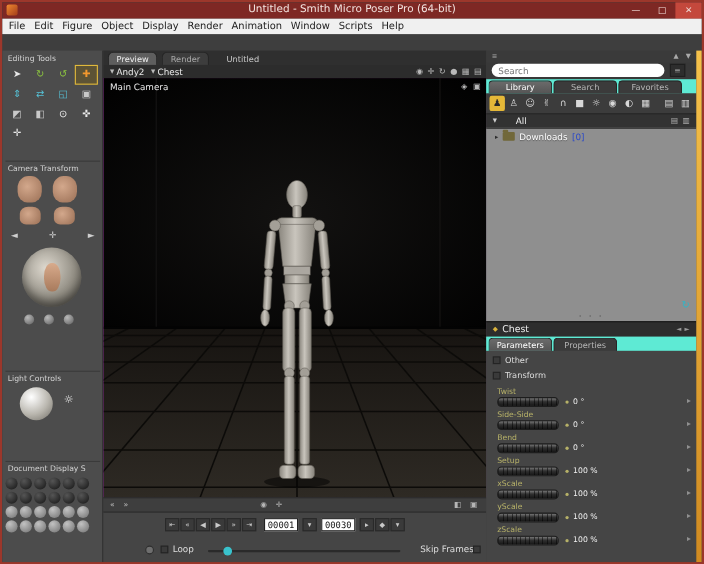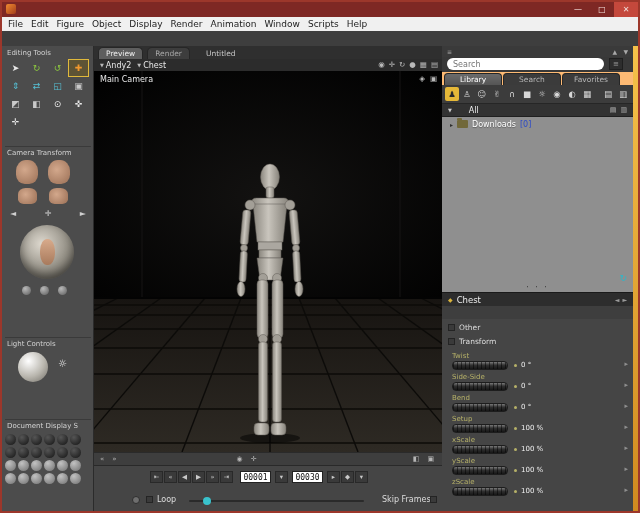--- a/index.html
+++ b/index.html
@@ -86,21 +86,21 @@
 .tl-label{position:absolute;font-size:8px;color:#dddddd;white-space:nowrap}
 .slider{position:absolute;left:95px;top:8px;width:175px;height:2px;background:#2a2a2a;border-radius:1px}
 .slider-handle{position:absolute;left:14px;top:-3px;width:8px;height:8px;border-radius:50%;background:#39c2cc}
 
 
 .rp-top{position:absolute;left:440px;top:44px;width:191px;height:11px;background:#3a3a3a}
 .rp-ic{position:absolute;font-size:6px;color:#a9a9a9}
 .search-row{position:absolute;left:440px;top:55px;width:191px;height:15px;background:#383838}
 .search-input{position:absolute;left:5px;top:1px;width:157px;height:12px;border:none;border-radius:6px;background:#fff;font-size:8px;color:#444;padding:0 6px;font-family:"DejaVu Sans","Liberation Sans",sans-serif}
 .search-btn{position:absolute;left:167px;top:1px;width:14px;height:12px;background:#2d2d2d;border:1px solid #1f1f1f;color:#9f9f9f;font-size:7px;text-align:center;line-height:11px}
-.lib-tabs,.param-tabs{position:absolute;left:440px;width:191px;height:13px;background:#fdba74;display:flex;align-items:flex-end;padding-left:2px;gap:1px}
+.lib-tabs,.param-tabs{position:absolute;left:440px;width:191px;height:13px;background:#5eead4;display:flex;align-items:flex-end;padding-left:2px;gap:1px}
 .ltab{width:58px;height:12px;font-size:7.5px;text-align:center;line-height:12px;background:#3b3b3b;color:#b5b5b5;border:1px solid #262626;border-bottom:none;border-radius:4px 4px 0 0}
 .ltab.active{background:linear-gradient(#6b6b6b,#555);color:#fff}
 .cat-row{position:absolute;left:440px;top:83px;width:191px;height:18px;background:#3c3c3c;display:flex;align-items:center;padding:0 3px;gap:1px}
 .cat{width:14px;height:14px;font-size:8.5px;line-height:14px;text-align:center;color:#d8d8d8}
 .cat.active{background:#e5b838;color:#2a2a2a;border-radius:2px}
 .cat-spacer{flex:1}
 .all-row{position:absolute;left:440px;top:101px;width:191px;height:13px;background:#323232;border-top:1px solid #262626;display:flex;align-items:center}
 .all-row .tri{font-size:5px;color:#cfcfcf;margin-left:6px}
 .all-row .lbl{font-size:8px;color:#eee;margin-left:17px}
 .all-icons{margin-left:auto;margin-right:6px;display:flex;gap:4px}
@@ -132,20 +132,21 @@
 .dial-arrow{position:absolute;right:5px;top:8px;font-size:7px;color:#8f8f8f}
 .edge-strip{position:absolute;right:0;top:44px;width:5px;height:465px;background:linear-gradient(180deg,#f5c14a,#d08a20)}
 </style>
 </head>
 <body>
 
 <div class="window">
 
   <div class="titlebar">
     <div class="app-icon"></div>
+    <div class="win-title">Untitled - Smith Micro Poser Pro  (64-bit)</div>
     <div class="winbtns">
       <div class="winbtn">—</div>
       <div class="winbtn">□</div>
       <div class="winbtn close">✕</div>
     </div>
   </div>
 
   <div class="menubar">
     <span class="menu-item">File</span>
     <span class="menu-item">Edit</span>
@@ -435,20 +436,24 @@
   </div>
 
   <div class="actor-header">
     <span class="actor-bullet">◆</span>
     <span class="actor-name">Chest</span>
     <span class="actor-nav">
       <span class="anav">◄</span>
       <span class="anav">►</span>
     </span>
   </div>
+  <div class="param-tabs">
+    <span class="ltab active">Parameters</span>
+    <span class="ltab">Properties</span>
+  </div>
   <div class="params">
     <div class="grp" style="top:4px">
       <span class="gchk"></span>
       <span class="glbl">Other</span>
     </div>
     <div class="grp" style="top:18px">
       <span class="gchk"></span>
       <span class="glbl">Transform</span>
     </div>
 

